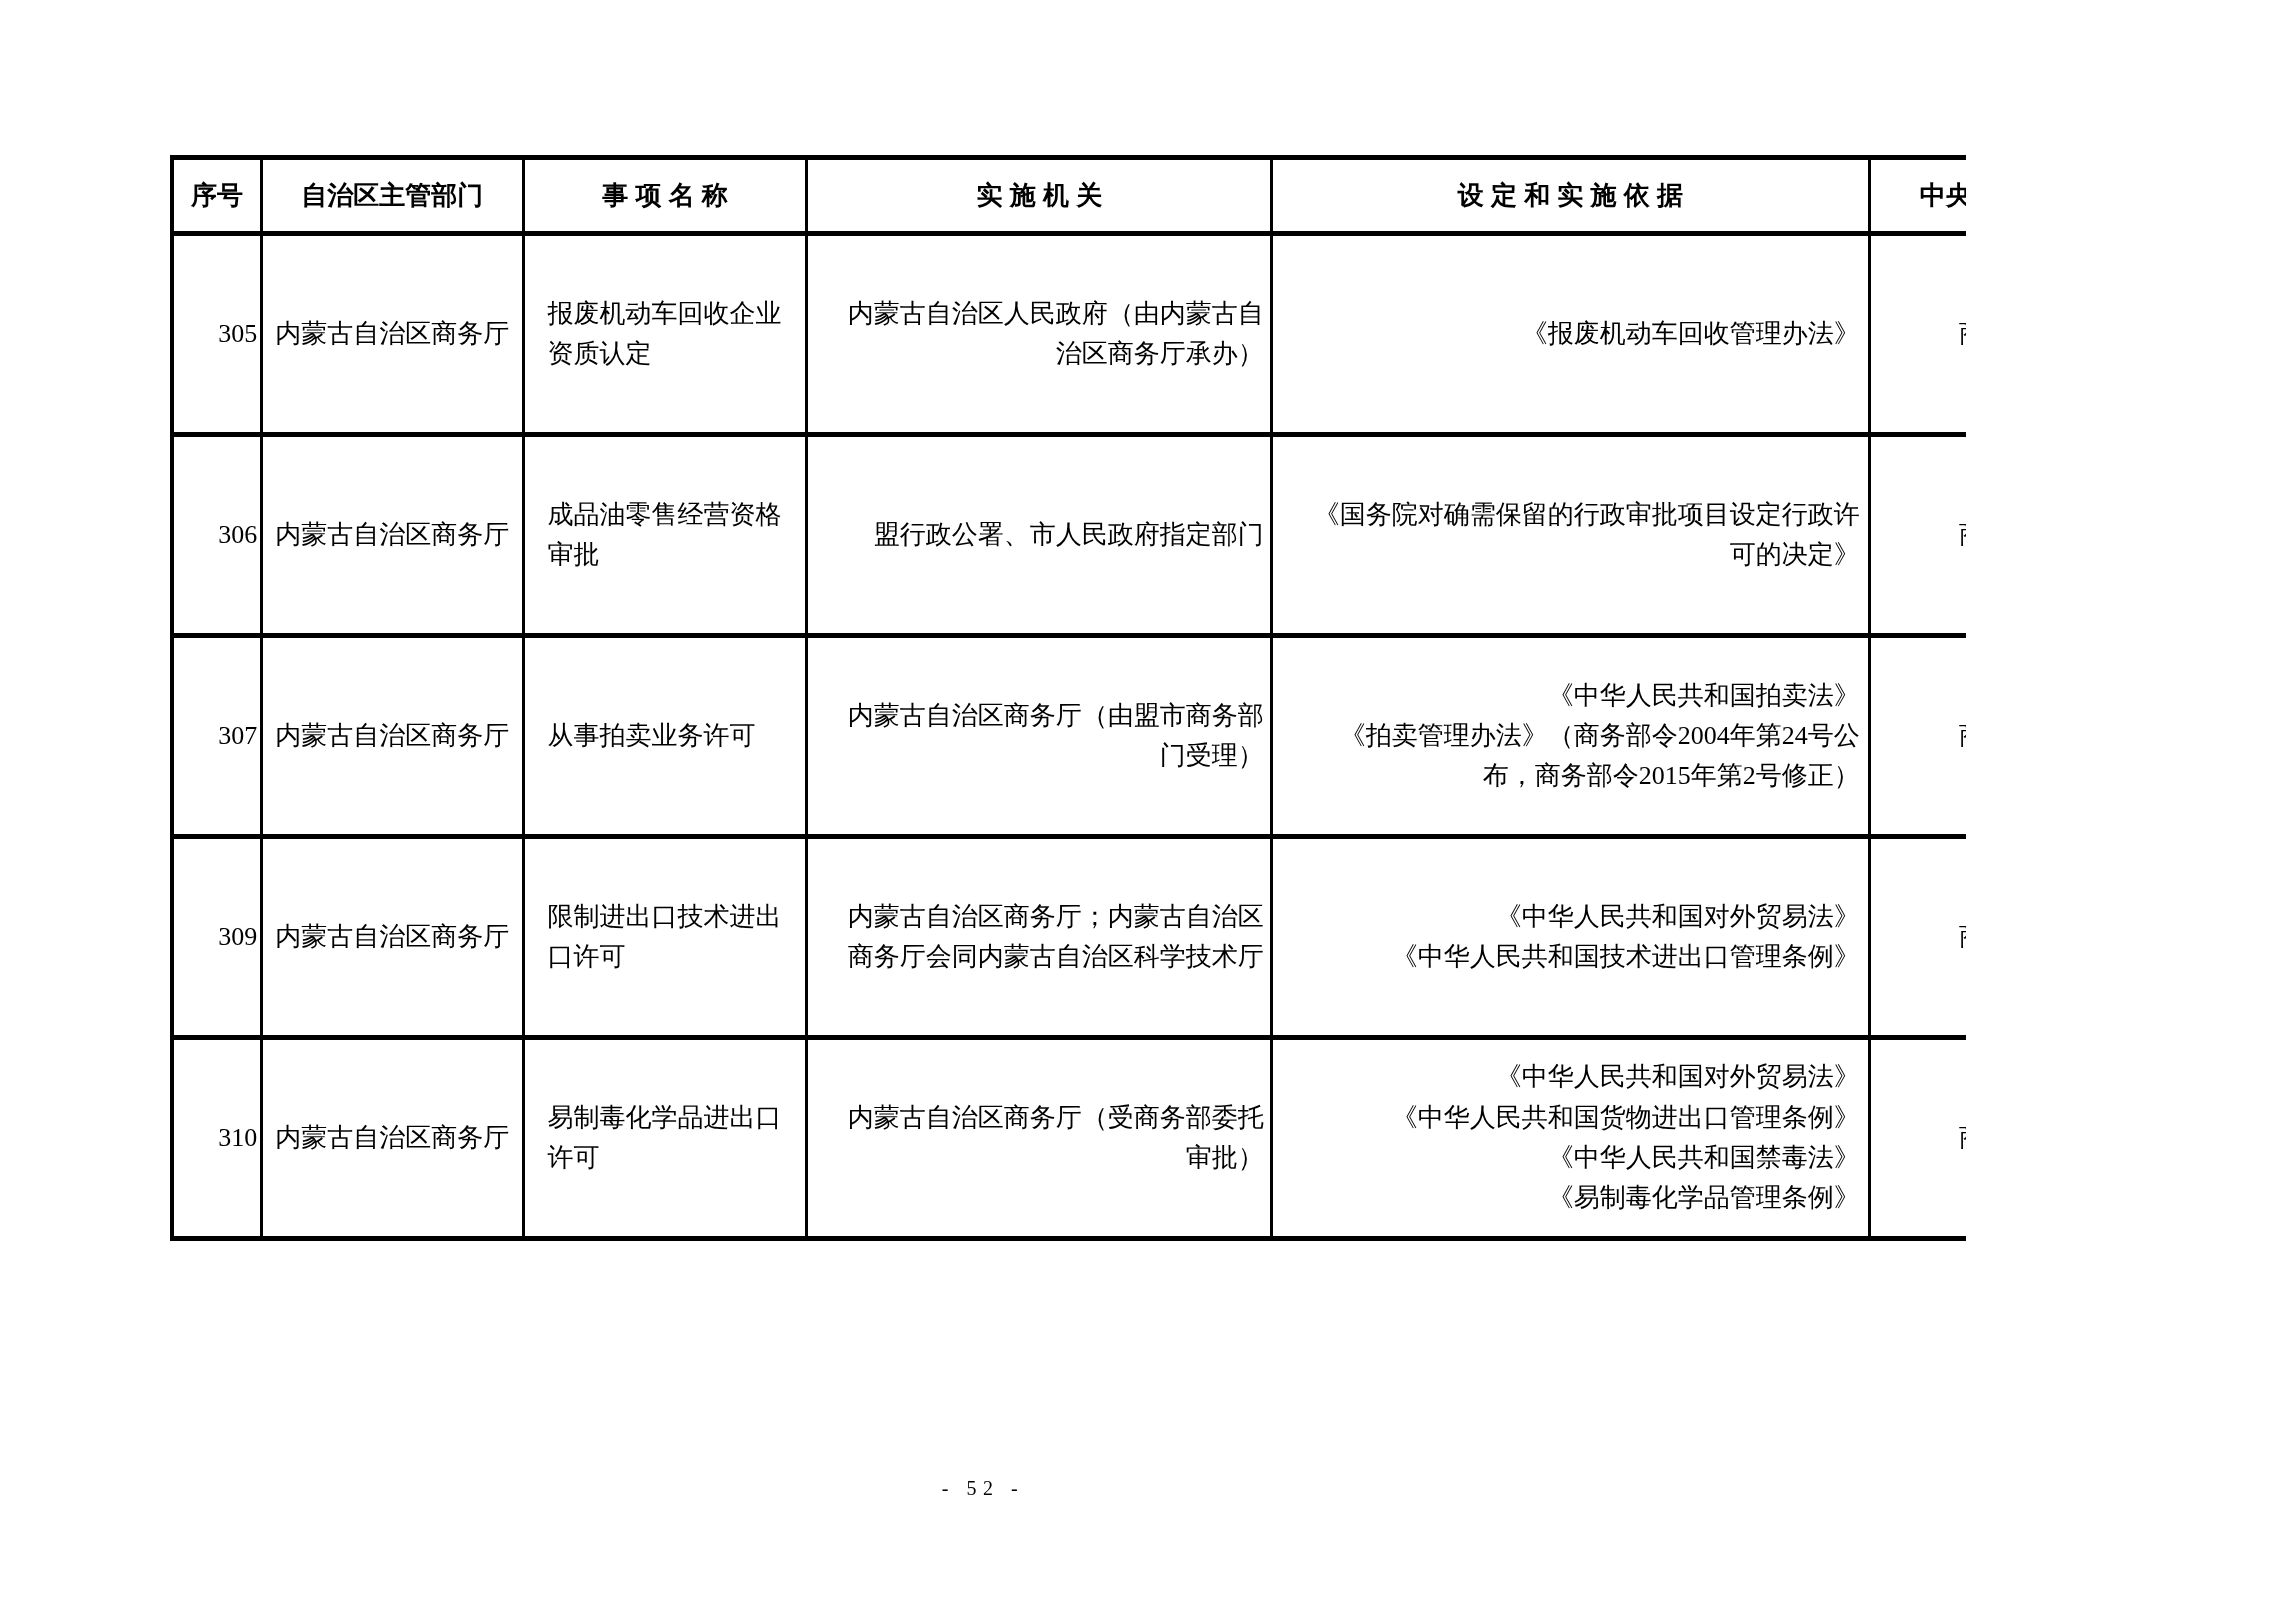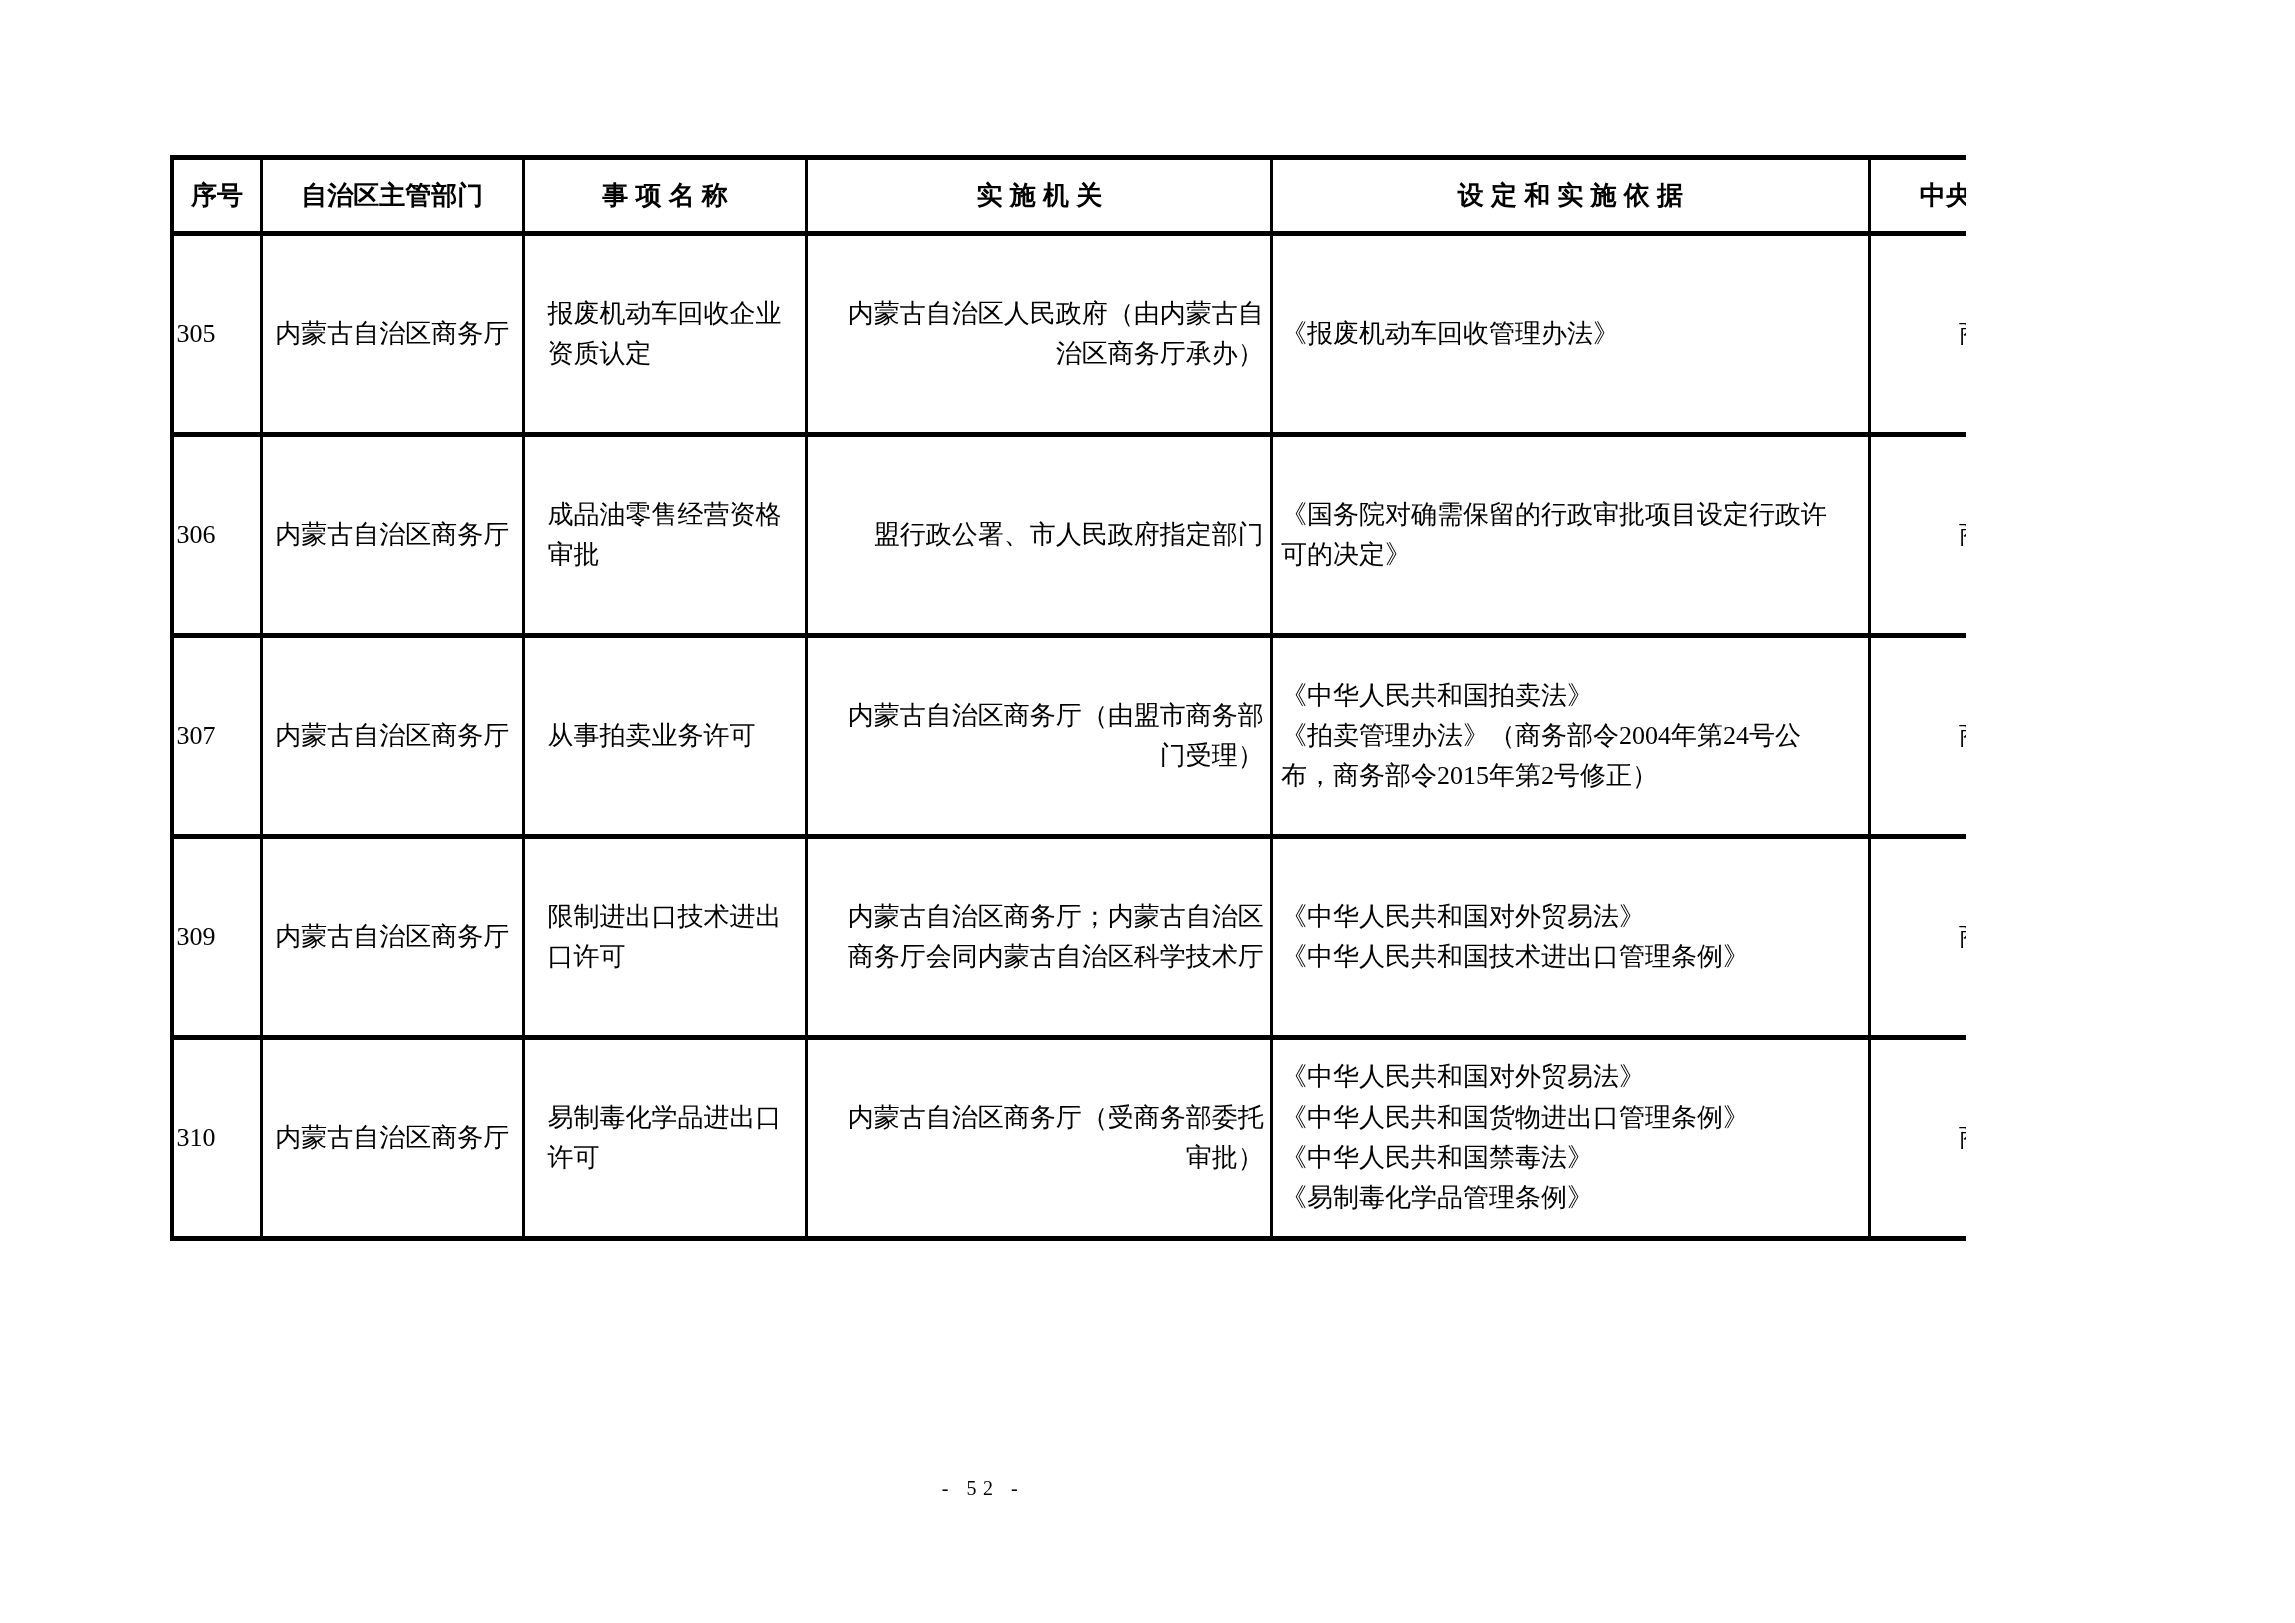--- a/index.html
+++ b/index.html
@@ -41,25 +41,25 @@
   }
   table.approval-table tbody tr {
     height: 201px;
   }
   table.approval-table th {
     font-family: "Liberation Sans", "DejaVu Sans", sans-serif;
     font-weight: 700;
     text-align: center;
     padding: 0 2.6px;
   }
-  td.c-serial   { text-align: left; padding: 0 2.6px; }
+  td.c-serial   { text-align: right; padding: 0 2.6px; }
   td.c-dept     { text-align: center; padding: 0 8px; white-space: nowrap; }
   td.c-item     { text-align: left;   padding: 0 23px;  white-space: pre-line; }
   td.c-agency   { text-align: right;   padding: 0 6.5px; white-space: pre-line; }
-  td.c-basis    { text-align: left;   padding: 0 7.9px; white-space: pre-line; }
+  td.c-basis    { text-align: right;   padding: 0 7.9px; white-space: pre-line; }
   td.c-central  { text-align: center; padding: 0 14px; }
   .page-footer {
     position: absolute;
     top: 1477px;
     left: 0;
     width: 100%;
     text-align: center;
     font-size: 20px;
     letter-spacing: 6.5px;
     font-family: "Liberation Serif", "DejaVu Serif", serif;

